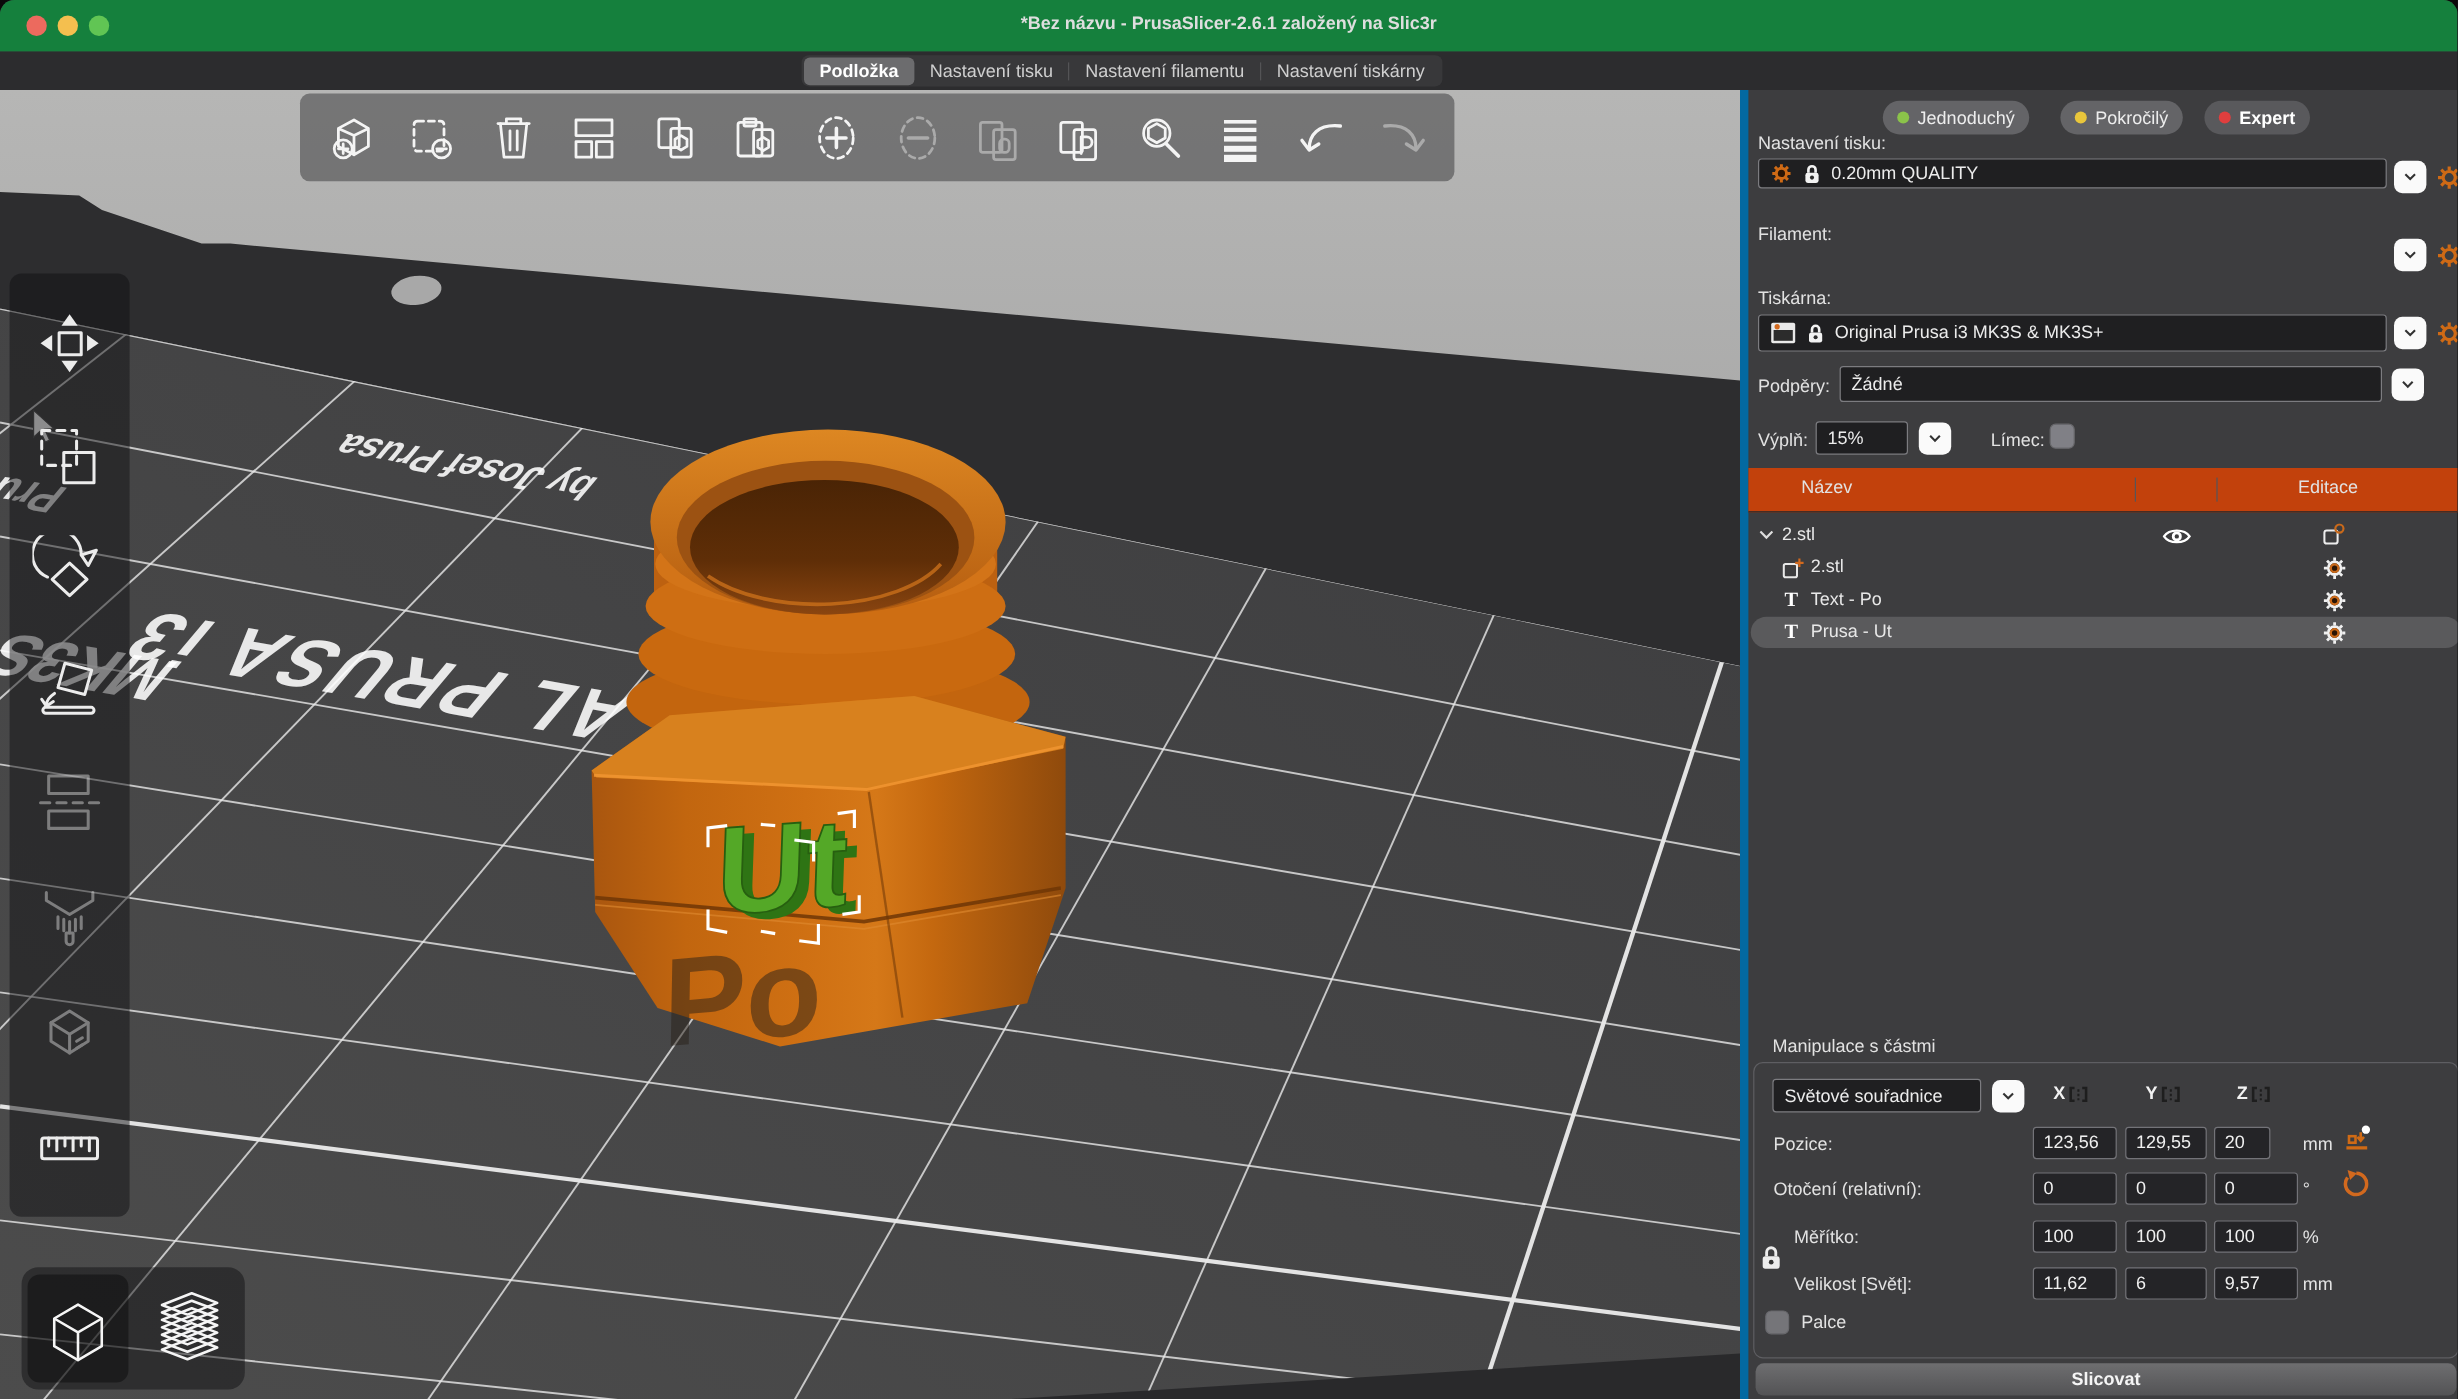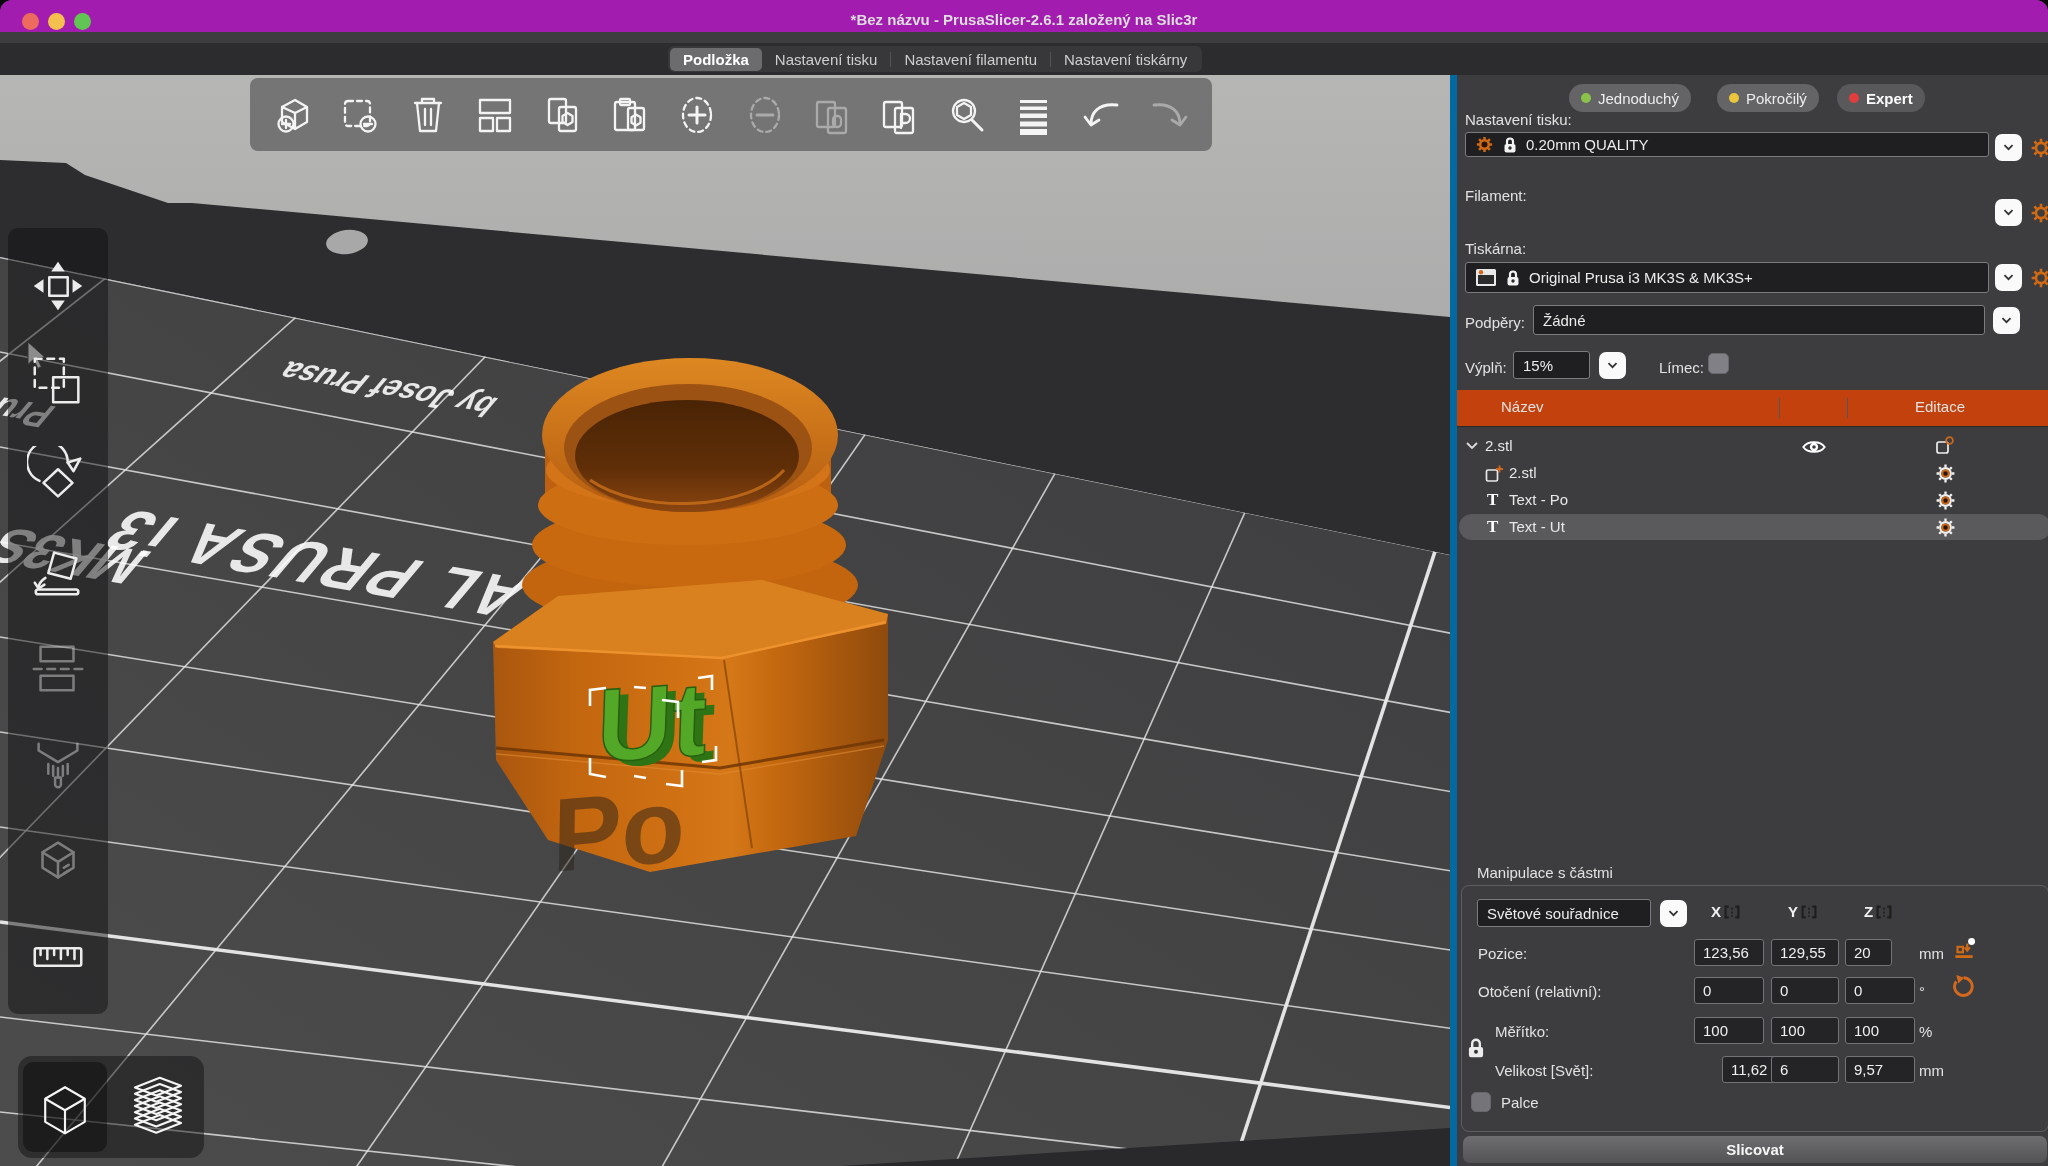--- a/index.html
+++ b/index.html
@@ -1,18 +1,18 @@
 <!DOCTYPE html>
 <html><head>
 <meta charset="utf-8">
 <style>
   html,body{margin:0;padding:0;background:#0a0a0a;font-family:"Liberation Sans",sans-serif;}
   #app{position:relative;width:2048px;height:1166px;background:#3d3d3f;border-radius:12px 12px 0 0;overflow:hidden;}
   
-  #titlebar{position:absolute;left:0;top:0;width:2048px;height:32px;background:#a21caf;}
+  #titlebar{position:absolute;left:0;top:0;width:2048px;height:43px;background:#15803d;}
   .tlight{position:absolute;top:13px;width:17px;height:17px;border-radius:50%;}
   #title{position:absolute;left:0;right:0;top:11px;text-align:center;color:#dedede;font-size:15px;font-weight:bold;}
   
   #tabbar{position:absolute;left:0;top:43px;width:2048px;height:32px;background:#2c2c2e;}
   #tabs{position:absolute;left:668px;top:3px;height:26px;display:flex;align-items:center;background:#38383a;border-radius:6px;padding:0 2px;}
   .tab{font-size:15px;color:#cfcfcf;padding:3px 13px;border-radius:5px;white-space:nowrap;cursor:default;}
   .tab.selected{background:#6c6c6e;color:#fff;font-weight:bold;}
   .tsep{width:1px;height:15px;background:#545456;}
   
   #scene{position:absolute;left:0;top:0;}
@@ -532,21 +532,21 @@
       <svg width="21" height="21" viewBox="0 0 20 20" style="position:absolute;left:478px;top:3px;">
           <g stroke="#f0f0f0" stroke-width="2.2" fill="none">
             <path d="M10,1.5 V4 M10,16 V18.5 M1.5,10 H4 M16,10 H18.5 M4,4 L5.8,5.8 M14.2,14.2 L16,16 M4,16 L5.8,14.2 M14.2,5.8 L16,4"></path>
             <circle cx="10" cy="10" r="5" fill="#2a1505"></circle>
           </g>
           <circle cx="10" cy="10" r="3" stroke="#c9691a" stroke-width="1.8" fill="none"></circle>
         </svg>
     </div>
     <div class="trow selected" style="top:439px;">
       <span style="position:absolute;left:28px;top:3px;font-family:'Liberation Serif',serif;font-weight:bold;font-size:17px;color:#fff;">T</span>
-      <span class="rowtxt" style="left:50px;">Text - Ut</span>
+      <span class="rowtxt" style="left:50px;">Prusa - Ut</span>
       <svg width="21" height="21" viewBox="0 0 20 20" style="position:absolute;left:476px;top:3px;">
           <g stroke="#f0f0f0" stroke-width="2.2" fill="none">
             <path d="M10,1.5 V4 M10,16 V18.5 M1.5,10 H4 M16,10 H18.5 M4,4 L5.8,5.8 M14.2,14.2 L16,16 M4,16 L5.8,14.2 M14.2,5.8 L16,4"></path>
             <circle cx="10" cy="10" r="5" fill="#2a1505"></circle>
           </g>
           <circle cx="10" cy="10" r="3" stroke="#c9691a" stroke-width="1.8" fill="none"></circle>
         </svg>
     </div>
 
     <div class="lbl" style="left:20px;top:789px;">Manipulace s částmi</div>
@@ -616,21 +616,21 @@
         <rect x="2.5" y="10" width="13" height="9.5" rx="2" fill="#ececec"></rect>
         <circle cx="9" cy="14.5" r="1.8" fill="#333"></circle>
       </svg>
     <div class="lbl" style="left:38px;top:948px;">Měřítko:</div>
     <input class="nfield" style="left: 237px; top: 942px; width: 70px;" value="100">
     <input class="nfield" style="left: 314px; top: 942px; width: 68px;" value="100">
     <input class="nfield" style="left: 388px; top: 942px; width: 70px;" value="100">
     <div class="lbl" style="left:462px;top:948px;">%</div>
 
     <div class="lbl" style="left:38px;top:987px;">Velikost [Svět]:</div>
-    <input class="nfield" style="left: 237px; top: 981px; width: 70px; margin-left: 28px;" value="11,62">
+    <input class="nfield" style="left: 237px; top: 981px; width: 70px;" value="11,62">
     <input class="nfield" style="left: 314px; top: 981px; width: 68px;" value="6">
     <input class="nfield" style="left: 388px; top: 981px; width: 70px;" value="9,57">
     <div class="lbl" style="left:462px;top:987px;">mm</div>
 
     <div class="checkbox" style="left:14px;top:1017px;width:20px;height:20px;background:#757579;"></div>
     <div class="lbl" style="left:44px;top:1019px;">Palce</div>
 
     <div id="slicebtn">Slicovat</div>
   </div>
 

